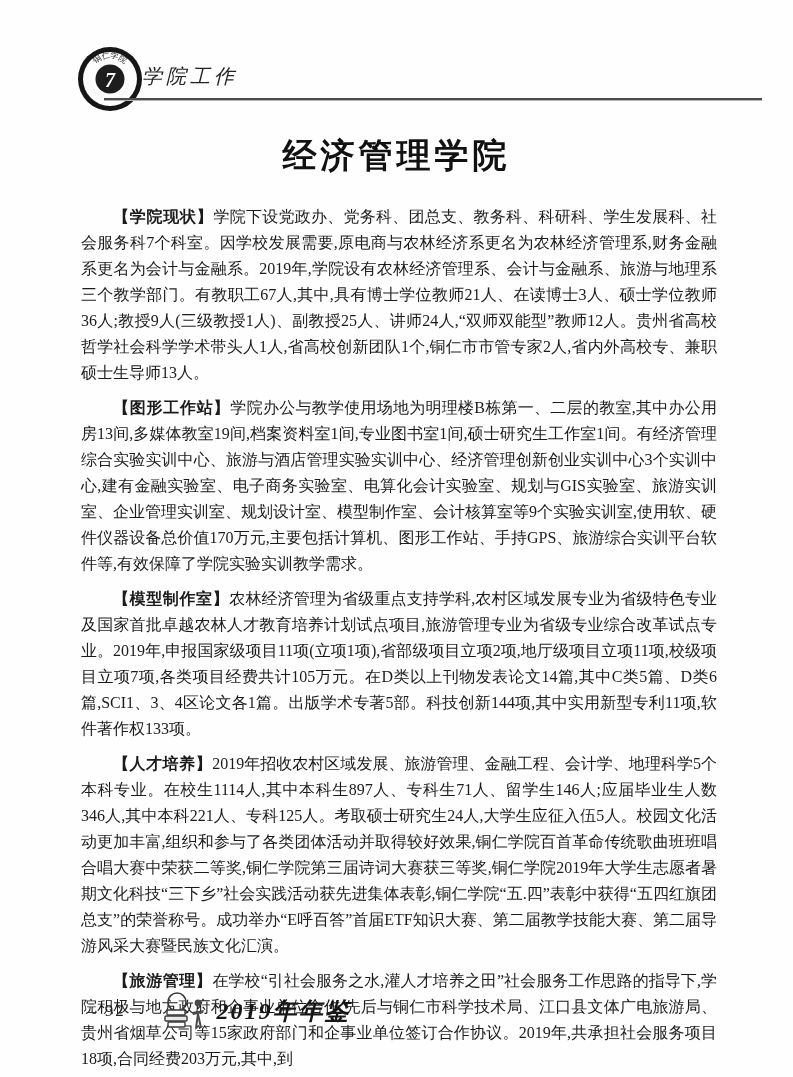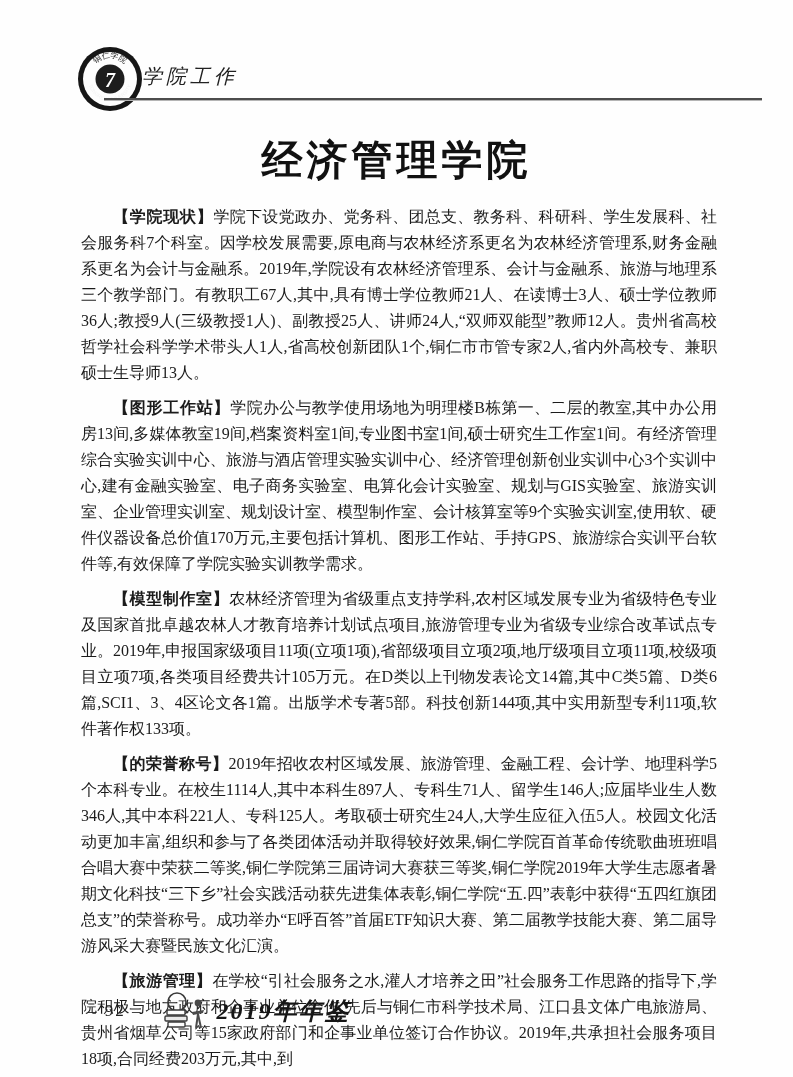--- a/index.html
+++ b/index.html
@@ -23,21 +23,21 @@
   }
   .header-rule{
     position:absolute;left:104px;top:98px;width:658px;height:0;
     border-top:2px solid #4c4c4c;
     box-shadow:0 1px 0 #b5b5b5;
   }
   
   .doc-title{
     position:absolute;left:0;top:133px;width:100%;
     margin:0;text-align:center;
-    font-size:41px;font-weight:bold;letter-spacing:4px;color:#111;
+    font-size:34px;font-weight:bold;letter-spacing:4px;color:#111;
   }
   
   .doc-body{
     position:absolute;left:81px;top:204px;width:636px;
     font-size:16px;line-height:26px;
     text-align:justify;
   }
   .doc-body p{margin:0 0 9px 0;text-indent:2em;}
   .plabel{font-weight:bold;letter-spacing:0.5px;}
   
@@ -79,21 +79,21 @@
   </div>
   <div class="section-label">学院工作</div>
   <div class="header-rule"></div>
 
   <h1 class="doc-title">经济管理学院</h1>
 
   <div class="doc-body">
     <p><span class="plabel">【学院现状】</span><span>学院下设党政办、党务科、团总支、教务科、科研科、学生发展科、社会服务科7个科室。因学校发展需要,原电商与农林经济系更名为农林经济管理系,财务金融系更名为会计与金融系。2019年,学院设有农林经济管理系、会计与金融系、旅游与地理系三个教学部门。有教职工67人,其中,具有博士学位教师21人、在读博士3人、硕士学位教师36人;教授9人(三级教授1人)、副教授25人、讲师24人,“双师双能型”教师12人。贵州省高校哲学社会科学学术带头人1人,省高校创新团队1个,铜仁市市管专家2人,省内外高校专、兼职硕士生导师13人。</span></p>
     <p><span class="plabel">【图形工作站】</span><span>学院办公与教学使用场地为明理楼B栋第一、二层的教室,其中办公用房13间,多媒体教室19间,档案资料室1间,专业图书室1间,硕士研究生工作室1间。有经济管理综合实验实训中心、旅游与酒店管理实验实训中心、经济管理创新创业实训中心3个实训中心,建有金融实验室、电子商务实验室、电算化会计实验室、规划与GIS实验室、旅游实训室、企业管理实训室、规划设计室、模型制作室、会计核算室等9个实验实训室,使用软、硬件仪器设备总价值170万元,主要包括计算机、图形工作站、手持GPS、旅游综合实训平台软件等,有效保障了学院实验实训教学需求。</span></p>
     <p><span class="plabel">【模型制作室】</span><span>农林经济管理为省级重点支持学科,农村区域发展专业为省级特色专业及国家首批卓越农林人才教育培养计划试点项目,旅游管理专业为省级专业综合改革试点专业。2019年,申报国家级项目11项(立项1项),省部级项目立项2项,地厅级项目立项11项,校级项目立项7项,各类项目经费共计105万元。在D类以上刊物发表论文14篇,其中C类5篇、D类6篇,SCI1、3、4区论文各1篇。出版学术专著5部。科技创新144项,其中实用新型专利11项,软件著作权133项。</span></p>
-    <p><span class="plabel">【的荣誉称号】</span><span>2019年招收农村区域发展、旅游管理、金融工程、会计学、地理科学5个本科专业。在校生1114人,其中本科生897人、专科生71人、留学生146人;应届毕业生人数346人,其中本科221人、专科125人。考取硕士研究生24人,大学生应征入伍5人。校园文化活动更加丰富,组织和参与了各类团体活动并取得较好效果,铜仁学院百首革命传统歌曲班班唱合唱大赛中荣获二等奖,铜仁学院第三届诗词大赛获三等奖,铜仁学院2019年大学生志愿者暑期文化科技“三下乡”社会实践活动获先进集体表彰,铜仁学院“五.四”表彰中获得“五四红旗团总支”的荣誉称号。成功举办“E呼百答”首届ETF知识大赛、第二届教学技能大赛、第二届导游风采大赛暨民族文化汇演。</span></p>
+    <p><span class="plabel">【人才培养】</span><span>2019年招收农村区域发展、旅游管理、金融工程、会计学、地理科学5个本科专业。在校生1114人,其中本科生897人、专科生71人、留学生146人;应届毕业生人数346人,其中本科221人、专科125人。考取硕士研究生24人,大学生应征入伍5人。校园文化活动更加丰富,组织和参与了各类团体活动并取得较好效果,铜仁学院百首革命传统歌曲班班唱合唱大赛中荣获二等奖,铜仁学院第三届诗词大赛获三等奖,铜仁学院2019年大学生志愿者暑期文化科技“三下乡”社会实践活动获先进集体表彰,铜仁学院“五.四”表彰中获得“五四红旗团总支”的荣誉称号。成功举办“E呼百答”首届ETF知识大赛、第二届教学技能大赛、第二届导游风采大赛暨民族文化汇演。</span></p>
     <p><span class="plabel">【旅游管理】</span><span>在学校“引社会服务之水,灌人才培养之田”社会服务工作思路的指导下,学院积极与地方政府和企事业单位合作,先后与铜仁市科学技术局、江口县文体广电旅游局、贵州省烟草公司等15家政府部门和企事业单位签订合作协议。2019年,共承担社会服务项目18项,合同经费203万元,其中,到</span></p>
   </div>
 
   <div class="footer">
     <span class="page-number">– 92 –</span>
     <span class="yearbook-logo">
       <svg viewBox="0 0 50 42" width="50" height="42" aria-hidden="true">
 
         <circle cx="18" cy="12" r="9" fill="none" stroke="#3a3a3a" stroke-width="1.6"></circle>
         <line x1="24" y1="18" x2="29" y2="23" stroke="#3a3a3a" stroke-width="1.6"></line>

